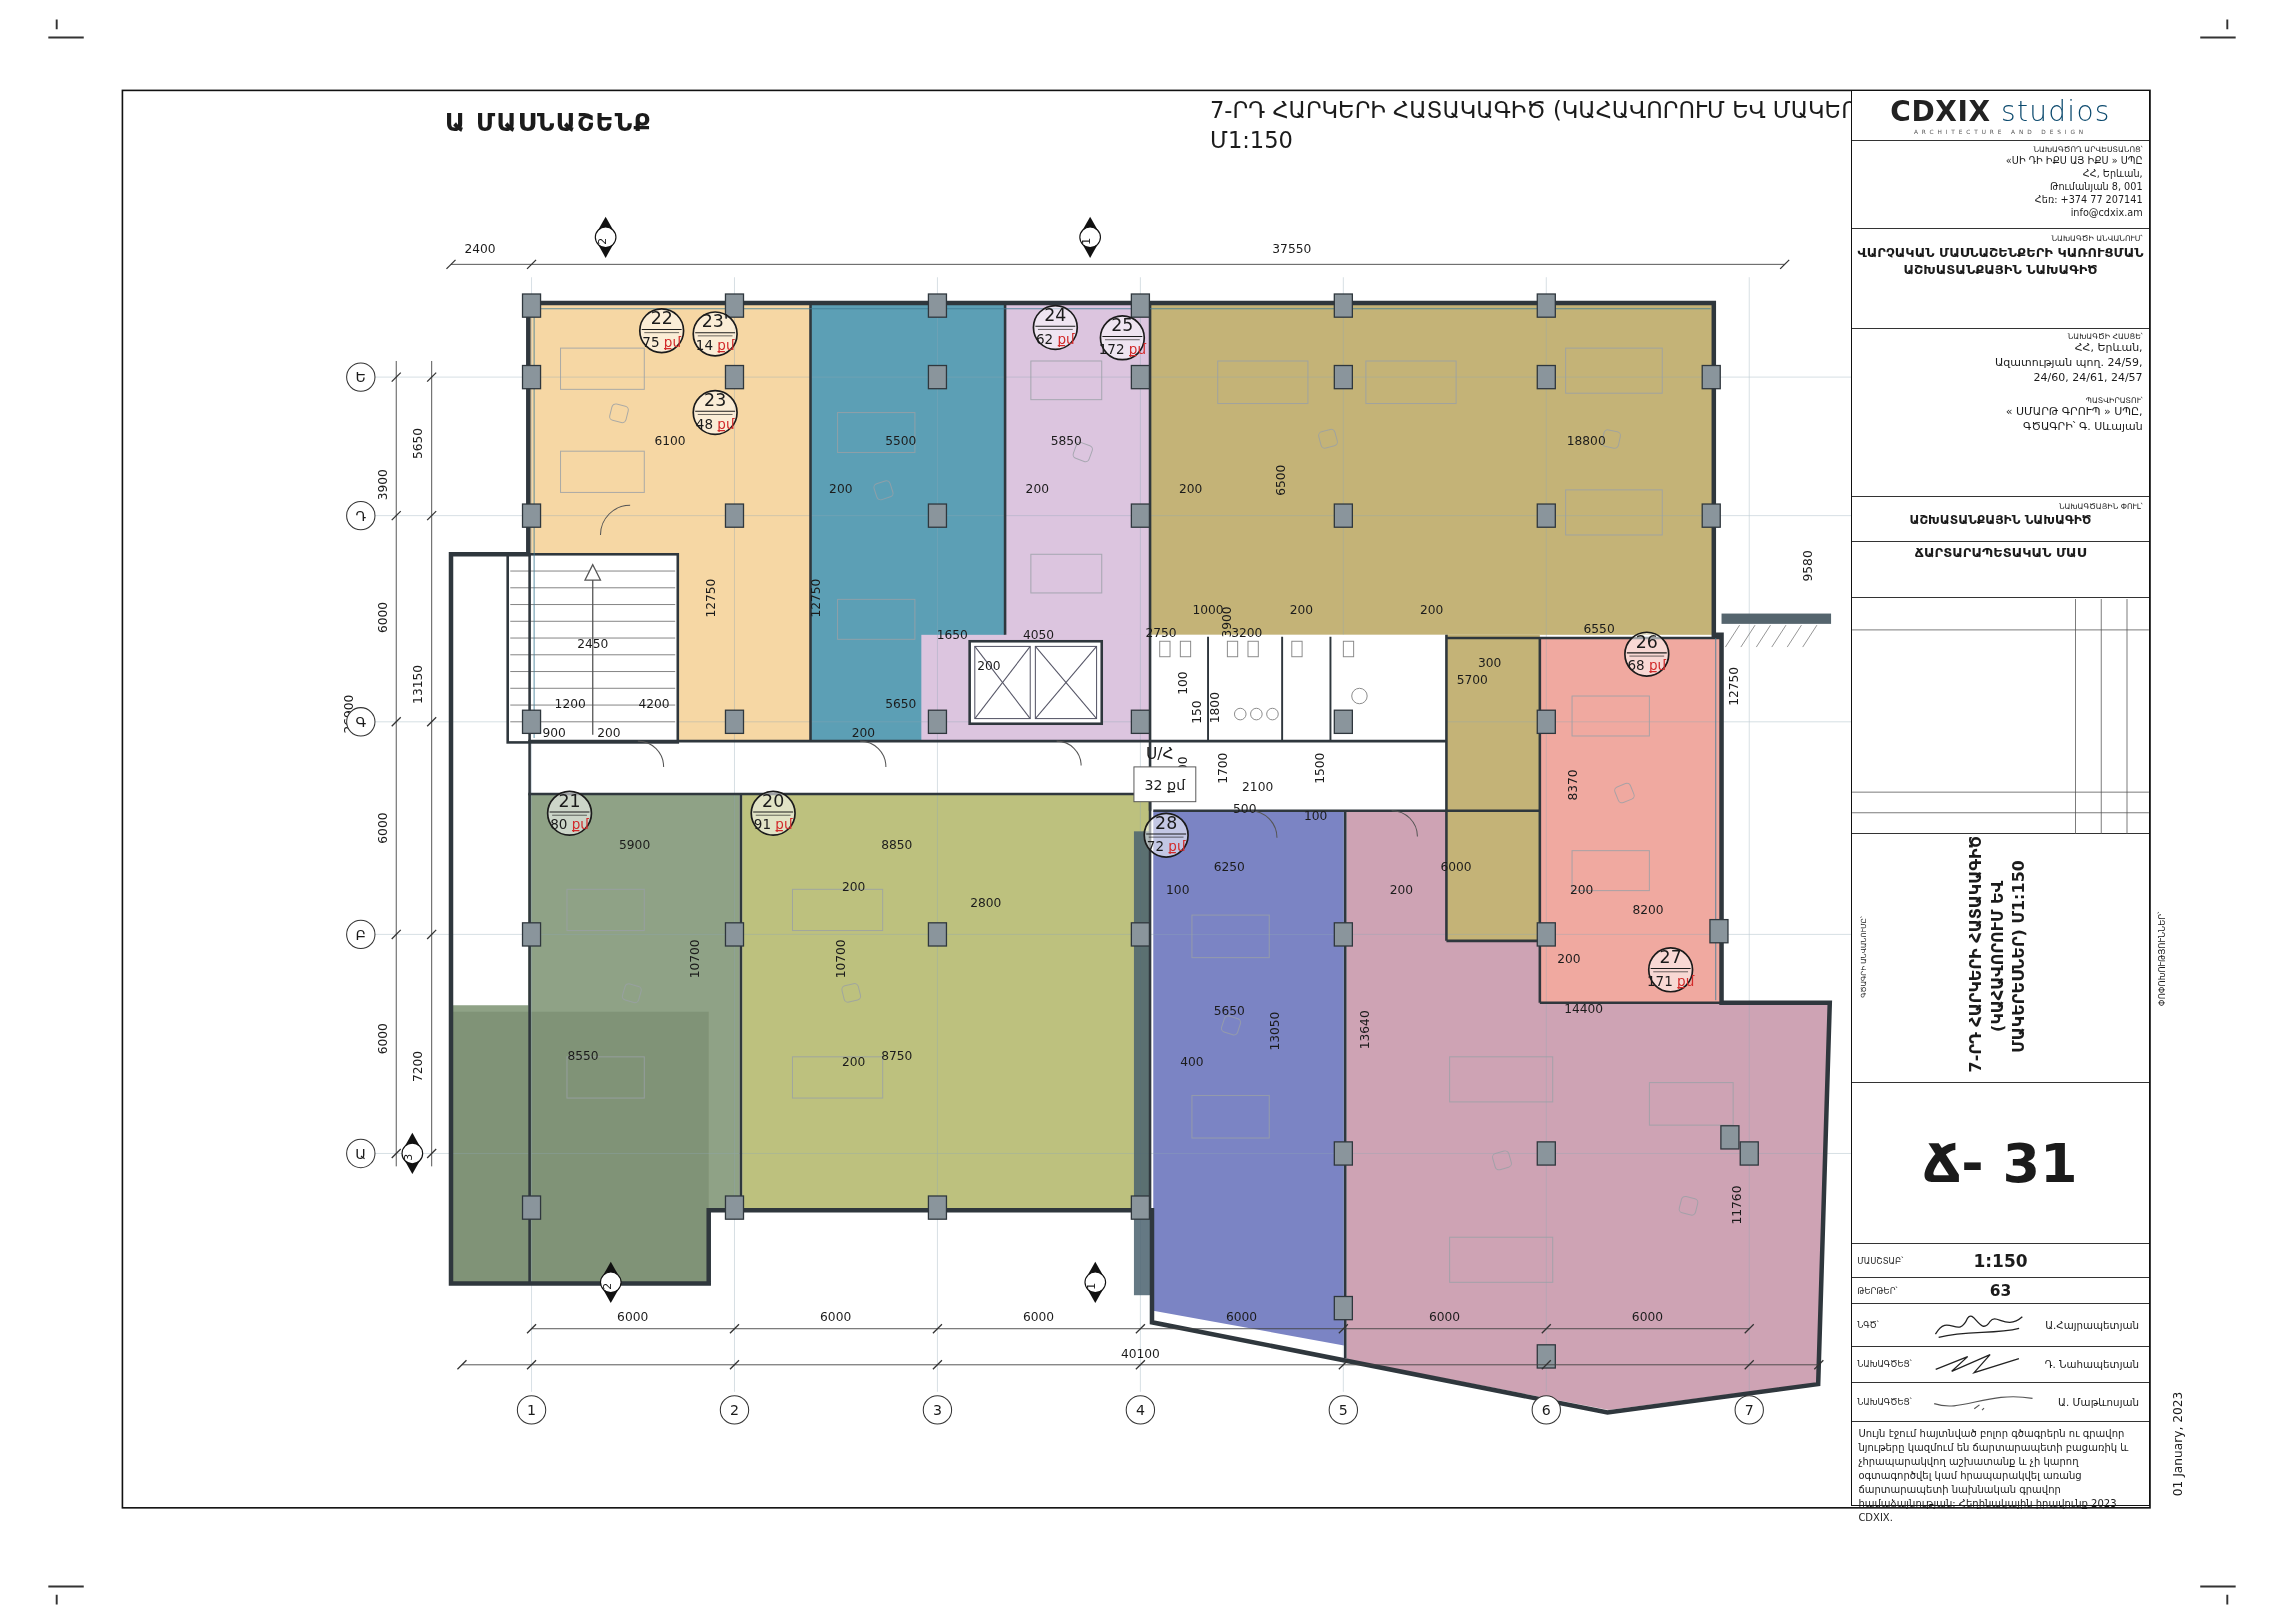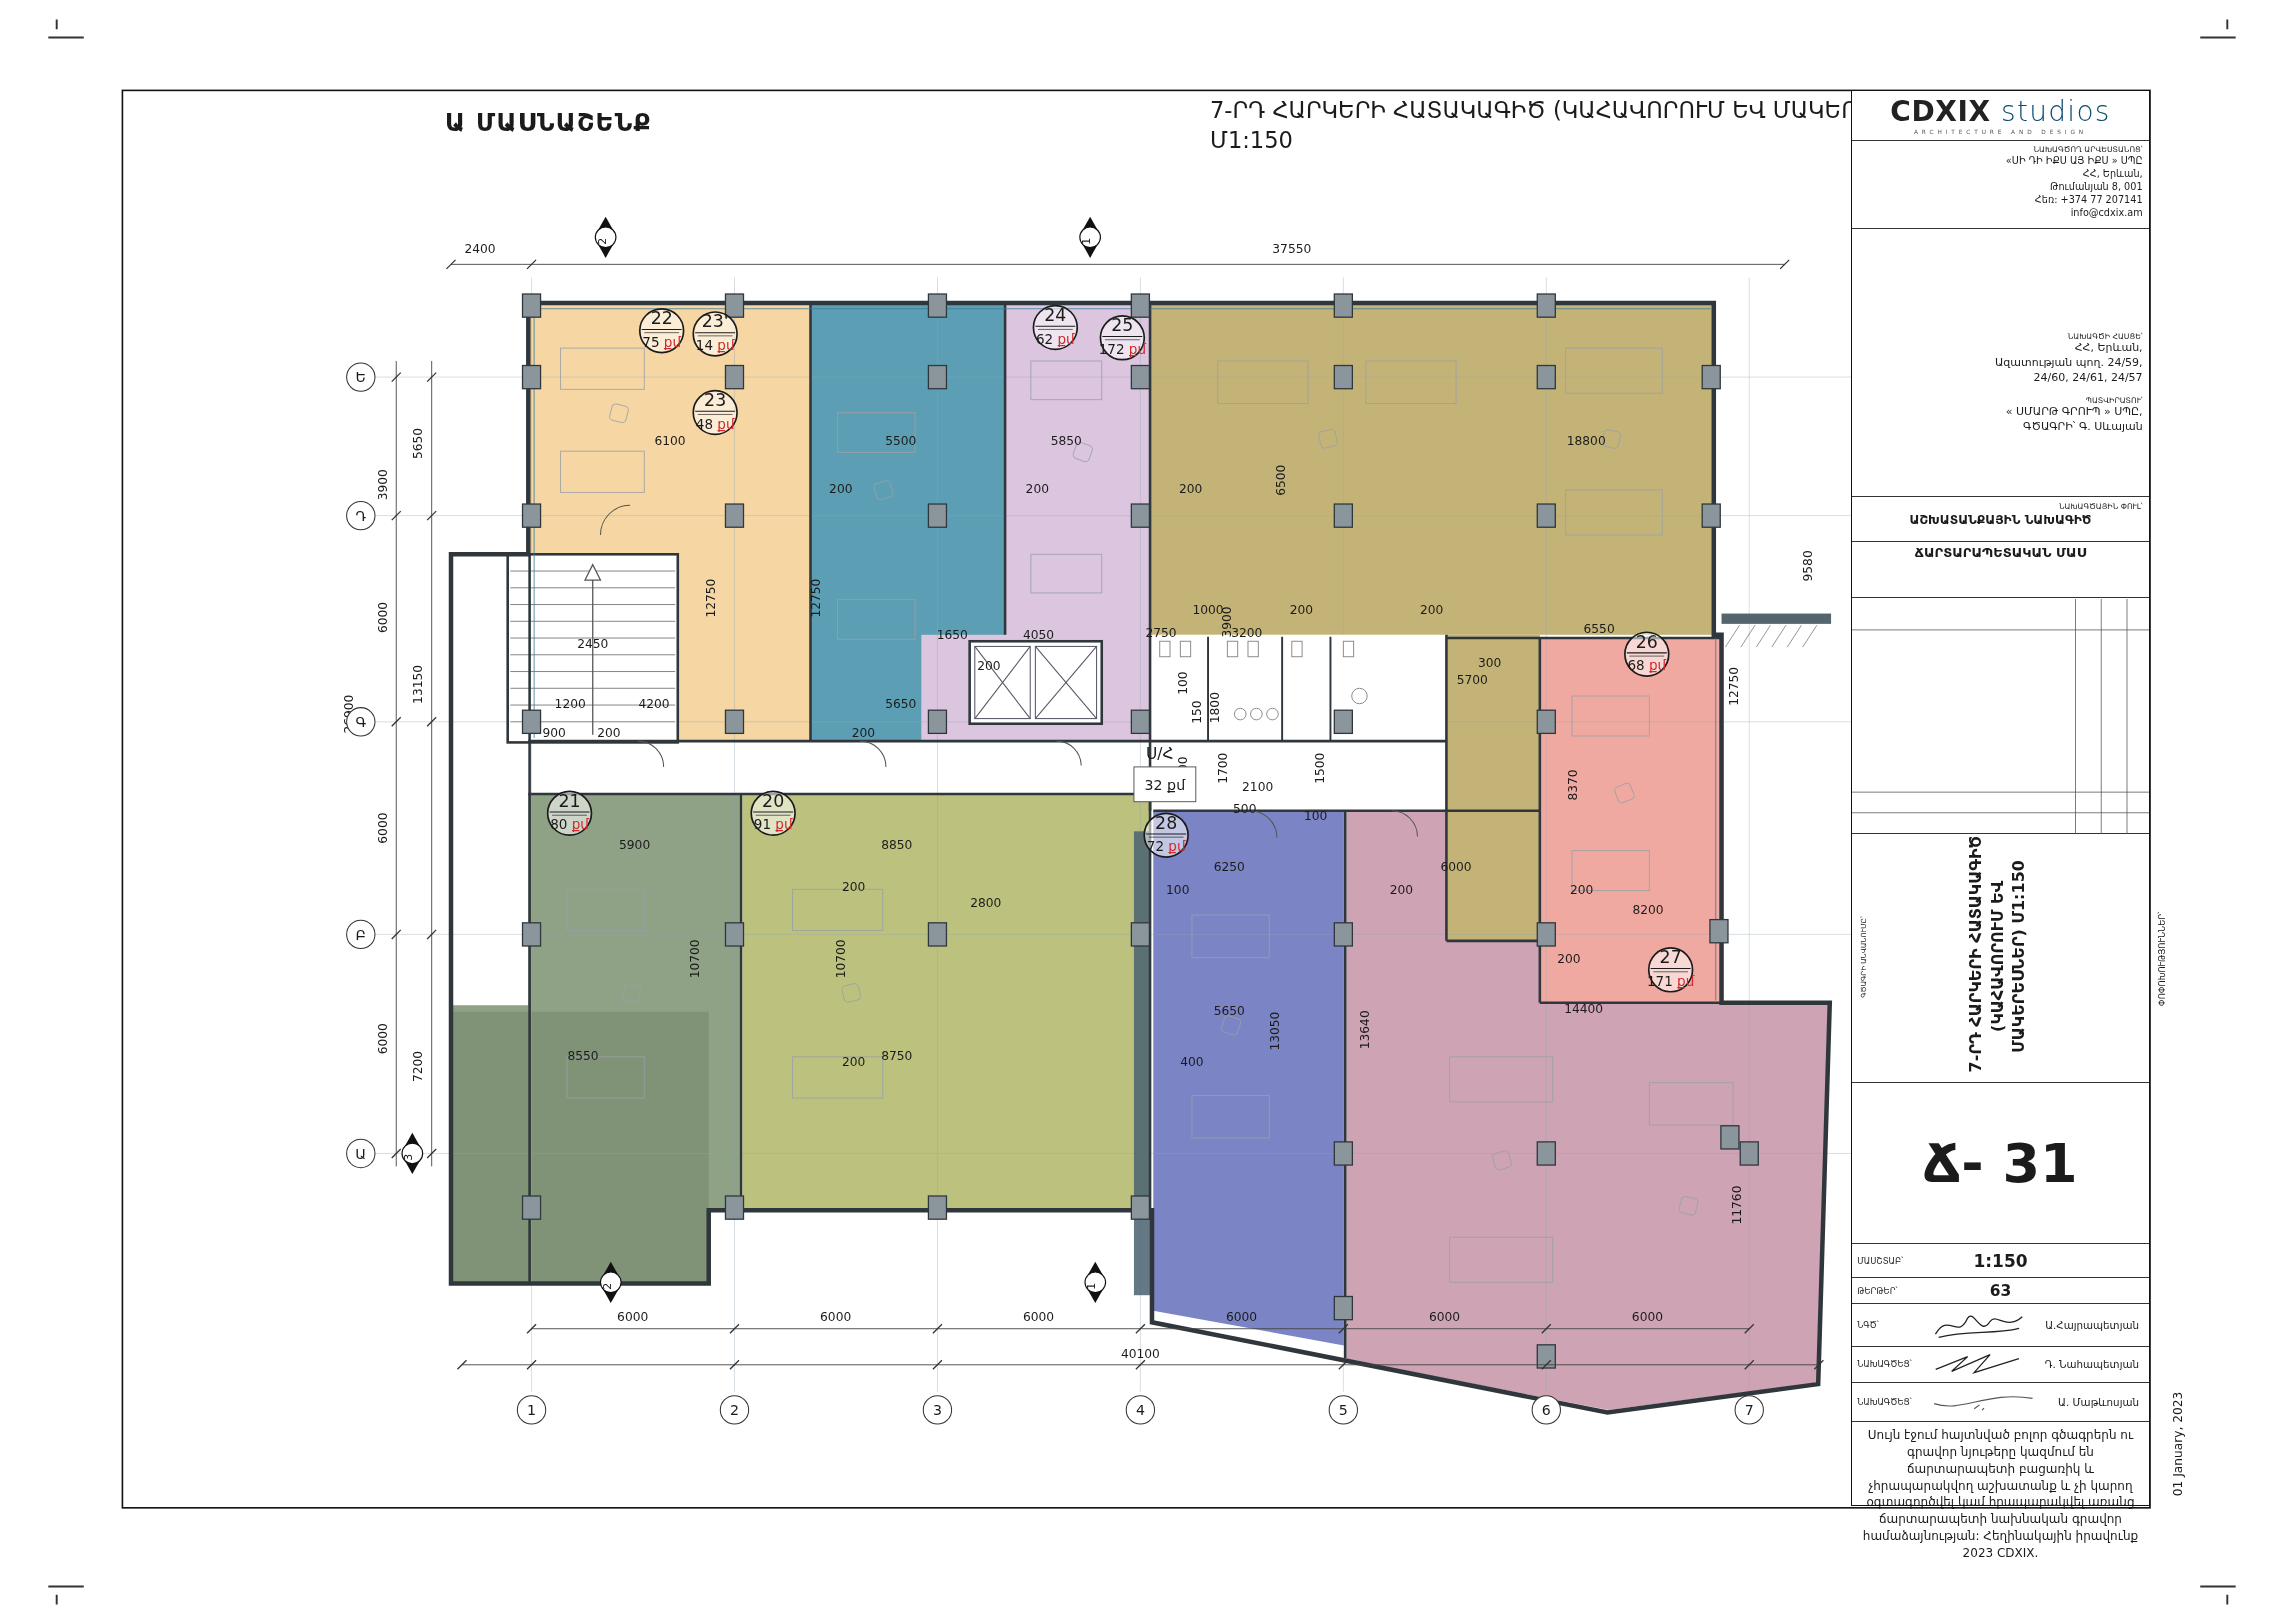--- a/index.html
+++ b/index.html
@@ -14,21 +14,21 @@
   .rt{font-size:9.7px;text-align:right;padding-right:6.4px;line-height:1.35;}
   .ctr{text-align:center;}
   .pname{font-size:13px;font-weight:600;text-align:center;line-height:1.3;padding:2.6px 3.9px;}
   .part{font-size:13px;font-weight:600;text-align:center;line-height:1.3;padding-top:4px;}
   .stage{font-size:12.2px;font-weight:600;text-align:center;padding-top:2.6px;}
   .code{font-size:54px;font-weight:600;text-align:center;line-height:161px;}
   .rowlab{position:absolute;left:5.2px;top:50%;transform:translateY(-50%);font-size:8.4px;}
   .rowval{position:absolute;left:0;width:100%;text-align:center;top:50%;transform:translateY(-50%);font-size:17px;font-weight:bold;}
   .rowname{position:absolute;right:10px;top:50%;transform:translateY(-50%);font-size:10.3px;}
   .sig{position:absolute;left:77px;top:1.3px;}
-  .disc{font-size:12px;line-height:1.4;padding:5.2px 6.4px;text-align:center;}
+  .disc{font-size:10px;line-height:1.4;padding:5.2px 6.4px;text-align:left;}
   .vrot{position:absolute;transform:rotate(-90deg);transform-origin:center;white-space:nowrap;}
   .dwgname{font-size:16px;font-weight:600;text-align:center;line-height:1.35;}
   .dwglab{font-size:7px;}
   .toptitle{position:absolute;font-weight:600;}
 </style>
 </head>
 <body>
 
 <div id="sheet">
 
@@ -514,20 +514,24 @@
     <div class="lab">ՆԱԽԱԳԾՈՂ ԱՐՎԵՍՏԱՆՈՑ՝</div>
     <div class="rt">
       <div>«ՍԻ ԴԻ ԻՔՍ ԱՅ ԻՔՍ » ՍՊԸ</div>
       <div>ՀՀ, Երևան,</div>
       <div>Թումանյան 8, 001</div>
       <div>Հեռ: +374 77 207141</div>
       <div>info@cdxix.am</div>
     </div>
   </div>
 
+  <div class="cell" style="top:139px;height:99px;">
+    <div class="lab">ՆԱԽԱԳԾԻ ԱՆՎԱՆՈՒՄ՝</div>
+    <div class="pname">ՎԱՐՉԱԿԱՆ ՄԱՍՆԱՇԵՆՔԵՐԻ ԿԱՌՈՒՑՄԱՆ ԱՇԽԱՏԱՆՔԱՅԻՆ ՆԱԽԱԳԻԾ</div>
+  </div>
 
   <div class="cell" style="top:237px;height:169px;">
     <div class="lab">ՆԱԽԱԳԾԻ ՀԱՍՑԵ՝</div>
     <div class="rt" style="font-size:11px;">
       <div>ՀՀ, Երևան,</div>
       <div>Ազատության պող. 24/59,</div>
       <div>24/60, 24/61, 24/57</div>
     </div>
     <div class="lab" style="margin-top:6.4px;">ՊԱՏՎԻՐԱՏՈՒ՝</div>
     <div class="rt" style="font-size:11px;">

